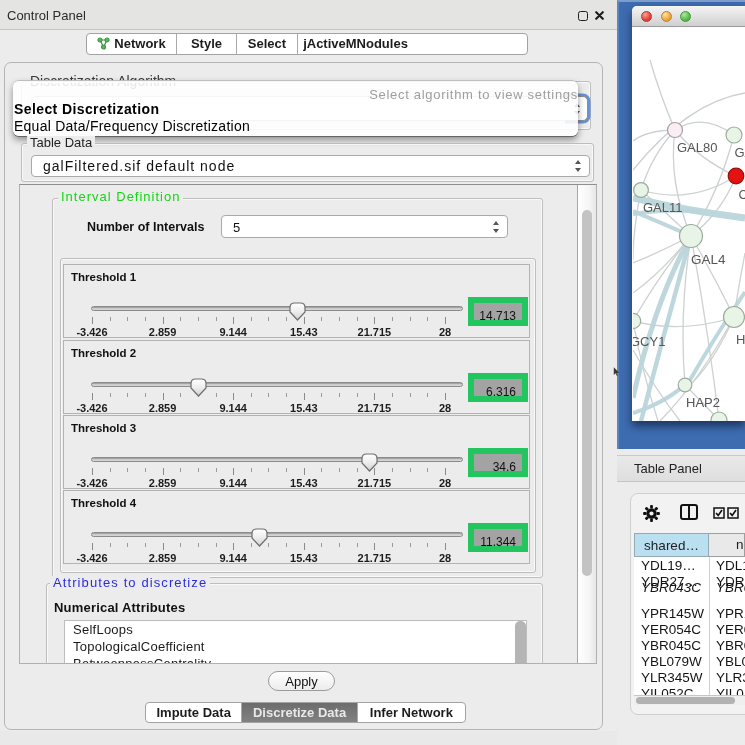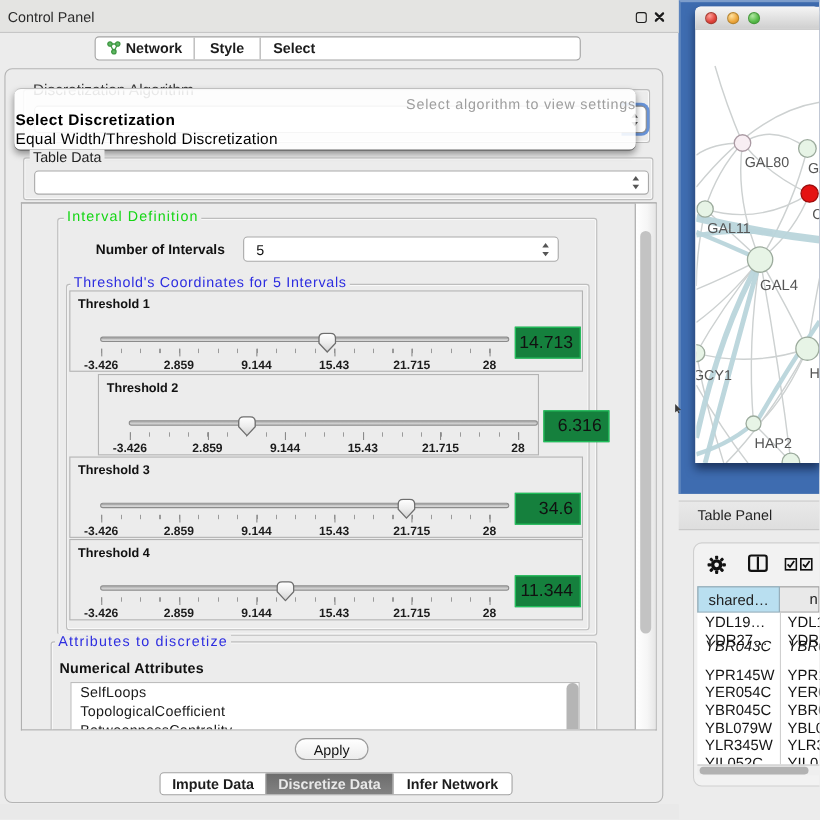--- a/index.html
+++ b/index.html
@@ -15,21 +15,21 @@
 .updn:after { content:""; position:absolute; left:0; bottom:0; border-left:3.5px solid transparent; border-right:3.5px solid transparent; border-top:4.5px solid #555; }
 .tbox { position:absolute; border:1px solid #b3b3b3; background:#ececec; }
 .ttl { position:absolute; left:7px; top:6px; font-size:11.5px; font-weight:bold; color:#111; }
 .track { position:absolute; left:27px; top:41px; width:372px; height:5px; border-radius:3px; background:linear-gradient(#8f8f8f,#c9c9c9 45%,#d9d9d9); border:1px solid #8b8b8b; }
 .ticks { position:absolute; left:28px; top:52px; width:354px; height:6px;
   background:repeating-linear-gradient(90deg,#9a9a9a 0 1px,transparent 1px 17.65px);
   background-size:354px 4px; background-repeat:no-repeat; }
 .mtick { position:absolute; top:52px; width:1px; height:6.5px; background:#8a8a8a; }
 .slab { position:absolute; top:61px; width:56px; text-align:center; font-size:11px; font-weight:bold; color:#1c1c1c; }
 .thumb { position:absolute; top:37px; width:17px; height:19px; }
-.vbox { position:absolute; left:404px; top:32px; width:60px; height:29px; background:#15803d; border:1px solid #22c55e; font-size:16px; color:#111; text-align:right; line-height:27px; padding-right:6px; }
+.vbox { position:absolute; left:404px; top:32px; width:60px; height:29px; background:#a3a3a3; border:6px solid #22c55e; font-size:12px; color:#111; text-align:right; line-height:27px; padding-right:6px; }
 .seg { display:flex; align-items:stretch; background:#fff; border:1px solid #a3a3a3; border-radius:4px; overflow:hidden; }
 .seg > div { display:flex; align-items:center; justify-content:center; font-size:13px; font-weight:bold; color:#1c1c1c; border-right:1px solid #a9a9a9; }
 .seg > div:last-child { border-right:none; }
 .seg > div.sel { background:linear-gradient(#6c6c6c,#828282); color:#e9e9e9; }
 .row { position:absolute; left:641px; width:104px; height:16px; font-size:13.5px; color:#141414; white-space:nowrap; }
 .row span { position:absolute; left:75px; }
 </style>
 </head>
 <body>
 
@@ -174,56 +174,57 @@
           <line x1="3" y1="3" x2="10" y2="3"></line>
           <line x1="3" y1="3" x2="6.5" y2="10"></line>
           <line x1="10" y1="3" x2="6.5" y2="10"></line>
           <circle cx="3" cy="3" r="2"></circle>
           <circle cx="10" cy="3" r="2"></circle>
           <circle cx="6.5" cy="10" r="2"></circle>
         </g>
       </svg>Network</div>
   <div style="width:60px;">Style</div>
   <div style="width:61px;">Select</div>
+  <div style="width:115px;">jActiveMNodules</div>
 </div>
 
 <div class="abs" style="left:4px; top:62px; width:599px; height:668px; border:1px solid #b4b4b4; border-radius:7px; background:#ececec;"></div>
 
 <div class="abs" style="left:30px; top:73px; font-size:14px; color:#3a3a3a;">Discretization Algorithm</div>
 <div class="abs etched" style="left:21px; top:81px; width:570px; height:49px; border-radius:3px;"></div>
 <div class="abs" style="left:31px; top:96px; width:557px; height:25px; background:#fff; border:1px solid #a9a9a9; border-radius:4px;"></div>
 <div class="abs" style="left:565px; top:89px; width:28px; height:39px; overflow:hidden;">
   <div class="abs" style="left:-534px; top:7px; width:557px; height:25px; background:#fff; border:1px solid #8e8e8e; border-radius:5px; box-shadow:0 0 0 2.5px rgba(80,130,210,0.85);"></div>
 </div>
 <div class="updn abs" style="right:auto; left:574px; top:103px; transform:none;"></div>
 
 <div class="abs" style="left:13px; top:80px; width:565px; height:56px; background:rgba(255,255,255,0.88); border-radius:6px; border-top:1px solid rgba(140,140,140,0.55); box-shadow:0 1px 0 rgba(90,90,90,0.85), 0 4px 7px rgba(0,0,0,0.4);"></div>
 <div class="abs" style="left:13px; top:87px; width:565px; text-align:right; font-size:13px; letter-spacing:0.7px; color:#9e9e9e;">Select algorithm to view settings</div>
 <div class="abs" style="left:14px; top:101px; font-size:14px; font-weight:bold; letter-spacing:0.4px; color:#000;">Select Discretization</div>
-<div class="abs" style="left:14px; top:117.5px; font-size:14px; letter-spacing:0.25px; color:#000;">Equal Width/Threshold Discretization</div>
+<div class="abs" style="left:14px; top:117.5px; font-size:14px; letter-spacing:0.25px; color:#000;">Equal Data/Frequency Discretization</div>
 
 <div class="abs etched" style="left:21px; top:143px; width:573px; height:39px;"></div>
 <div class="gtitle" style="left:27px; top:136px; font-size:13px; color:#222;">Table Data</div>
 <div class="combo" style="left:31px; top:155px; width:559px; height:22px;">
+    <span class="tx" style="font-size:14px; letter-spacing:1px;">galFiltered.sif default node</span>
     <span class="updn"></span>
   </div>
 
 <div class="abs" style="left:19px; top:184px; width:578px; height:480px; border:1px solid #b0b0b0; border-top-color:#8f8f8f; background:#ececec; overflow:hidden;padding-left:14px;">
 
   <div class="abs etched" style="left:32px; top:13px; width:491px; height:380px;"></div>
   <div class="gtitle" style="left:38px; top:5px; font-size:13px; letter-spacing:1px; color:#14d614;">Interval Definition</div>
   <div class="abs" style="left:67px; top:35px; font-size:12.5px; font-weight:bold; color:#111;">Number of Intervals</div>
   <div class="combo" style="left:201px; top:30px; width:287px; height:23px;">
       <span class="tx">5</span>
       <span class="updn"></span>
     </div>
 
   
   <div class="abs etched" style="left:40px; top:73px; width:476px; height:315px;"></div>
-  <div class="gtitle" style="left:44px; top:65px; font-size:13px; letter-spacing:0.65px; color:#2d2de0;">Threshold's Coordinates for 5 Intervals</div>
 
   
   <div class="tbox" style="left:43px; top:79px; width:467px; height:74px;">
     <div class="ttl">Threshold 1</div>
     <div class="track"></div>
     <div class="ticks"></div>
     <div class="mtick" style="left:28px;"></div>
       <div class="mtick" style="left:98.6px;"></div>
       <div class="mtick" style="left:169.2px;"></div>
       <div class="mtick" style="left:239.8px;"></div>
@@ -233,21 +234,21 @@
       <div class="slab" style="left:70.6px;">2.859</div>
       <div class="slab" style="left:141.2px;">9.144</div>
       <div class="slab" style="left:211.8px;">15.43</div>
       <div class="slab" style="left:282.4px;">21.715</div>
       <div class="slab" style="left:353px;">28</div>
     <svg class="thumb" style="left:224.5px;" viewBox="0 0 17 19">
         <path d="M1,5.5 Q1,1 5.5,1 L11.5,1 Q16,1 16,5.5 L16,10 L8.5,18 L1,10 Z" fill="url(#thg)" stroke="#6e6e6e" stroke-width="1.2"></path>
       </svg>
     <div class="vbox">14.713</div>
   </div>
-  <div class="tbox" style="left:43px; top:155px; width:401px; height:74px;margin-left:26px;">
+  <div class="tbox" style="left:43px; top:155px; width:467px; height:74px;">
     <div class="ttl">Threshold 2</div>
     <div class="track"></div>
     <div class="ticks"></div>
     <div class="mtick" style="left:28px;"></div>
       <div class="mtick" style="left:98.6px;"></div>
       <div class="mtick" style="left:169.2px;"></div>
       <div class="mtick" style="left:239.8px;"></div>
       <div class="mtick" style="left:310.4px;"></div>
       <div class="mtick" style="left:381px;"></div>
     <div class="slab" style="left:0px;">-3.426</div>

